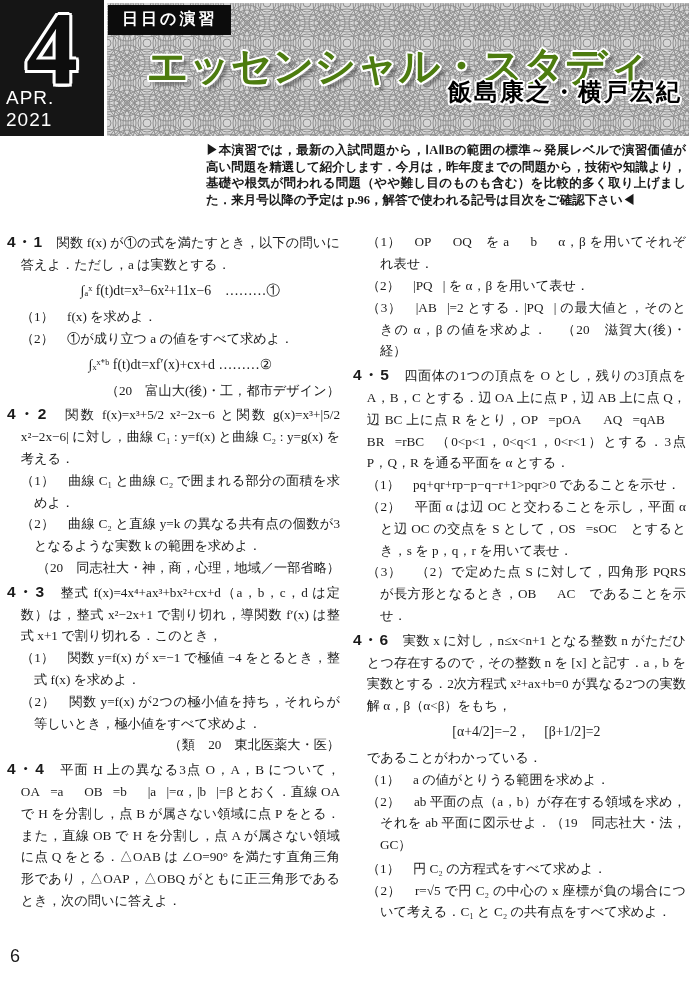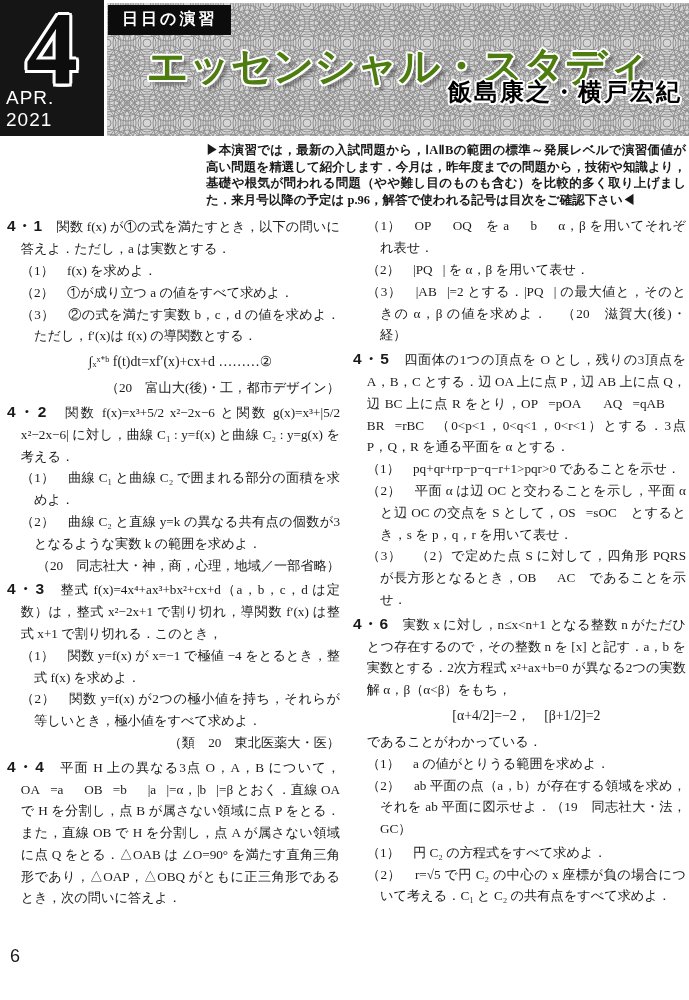--- a/index.html
+++ b/index.html
@@ -41,21 +41,21 @@
   }
   .band-authors {
     position:absolute; right:7px; bottom:9px;
     font-weight:bold; font-size:24px; letter-spacing:2px; color:#000000; white-space:nowrap;
     text-shadow: 2px 0 0 #fff,-2px 0 0 #fff,0 2px 0 #fff,0 -2px 0 #fff,
                  1.5px 1.5px 0 #fff,-1.5px 1.5px 0 #fff,1.5px -1.5px 0 #fff,-1.5px -1.5px 0 #fff;
   }
 
   
   .intro {
-    margin:5px 3px 0 206px; width:480px;
+    margin:5px 3px 16px 206px; width:480px;
     font-size:12.5px; line-height:16.6px; font-weight:bold;
     text-align:justify; text-justify:inter-ideograph;
   }
 
   
   .body { display:flex; gap:13px; padding:7px 3px 0 7px; }
   .col {
     width:333px; font-size:13.2px; line-height:21.8px;
     text-align:justify; text-justify:inter-ideograph;
   }
@@ -134,23 +134,23 @@
       <div class="band-authors">飯島康之・横戸宏紀</div>
     </div>
   </div>
 
   <div class="intro">▶本演習では，最新の入試問題から，ⅠAⅡBの範囲の標準～発展レベルで演習価値が高い問題を精選して紹介します．今月は，昨年度までの問題から，技術や知識より，基礎や根気が問われる問題（やや難し目のものも含む）を比較的多く取り上げました．来月号以降の予定は p.96，解答で使われる記号は目次をご確認下さい◀</div>
 
   <div class="body">
     <div class="col" id="col-left">
         <div class="problem">
           <p class="p-head"><b class="pnum">4・1</b>　関数 f(x) が①の式を満たすとき，以下の問いに答えよ．ただし，a は実数とする．</p>
+          <p class="p-formula">∫ₐˣ f(t)dt=x³−6x²+11x−6　………①</p>
           <p class="p-item">（1）　f(x) を求めよ．</p>
           <p class="p-item">（2）　①が成り立つ a の値をすべて求めよ．</p>
-          <p class="p-item">（3）　②の式を満たす実数 b，c，d の値を求めよ．ただし，f′(x)は f(x) の導関数とする．</p>
           <p class="p-formula">∫ₓˣ⁺ᵇ f(t)dt=xf′(x)+cx+d ………②</p>
           <p class="p-credit">（20　富山大(後)・工，都市デザイン）</p>
         </div>
         <div class="problem">
           <p class="p-head"><b class="pnum">4・2</b>　関数 f(x)=x³+5/2 x²−2x−6 と関数 g(x)=x³+|5/2 x²−2x−6| に対し，曲線 C₁ : y=f(x) と曲線 C₂ : y=g(x) を考える．</p>
           <p class="p-item">（1）　曲線 C₁ と曲線 C₂ で囲まれる部分の面積を求めよ．</p>
           <p class="p-item">（2）　曲線 C₂ と直線 y=k の異なる共有点の個数が3となるような実数 k の範囲を求めよ．</p>
           <p class="p-credit">（20　同志社大・神，商，心理，地域／一部省略）</p>
         </div>
         <div class="problem">

